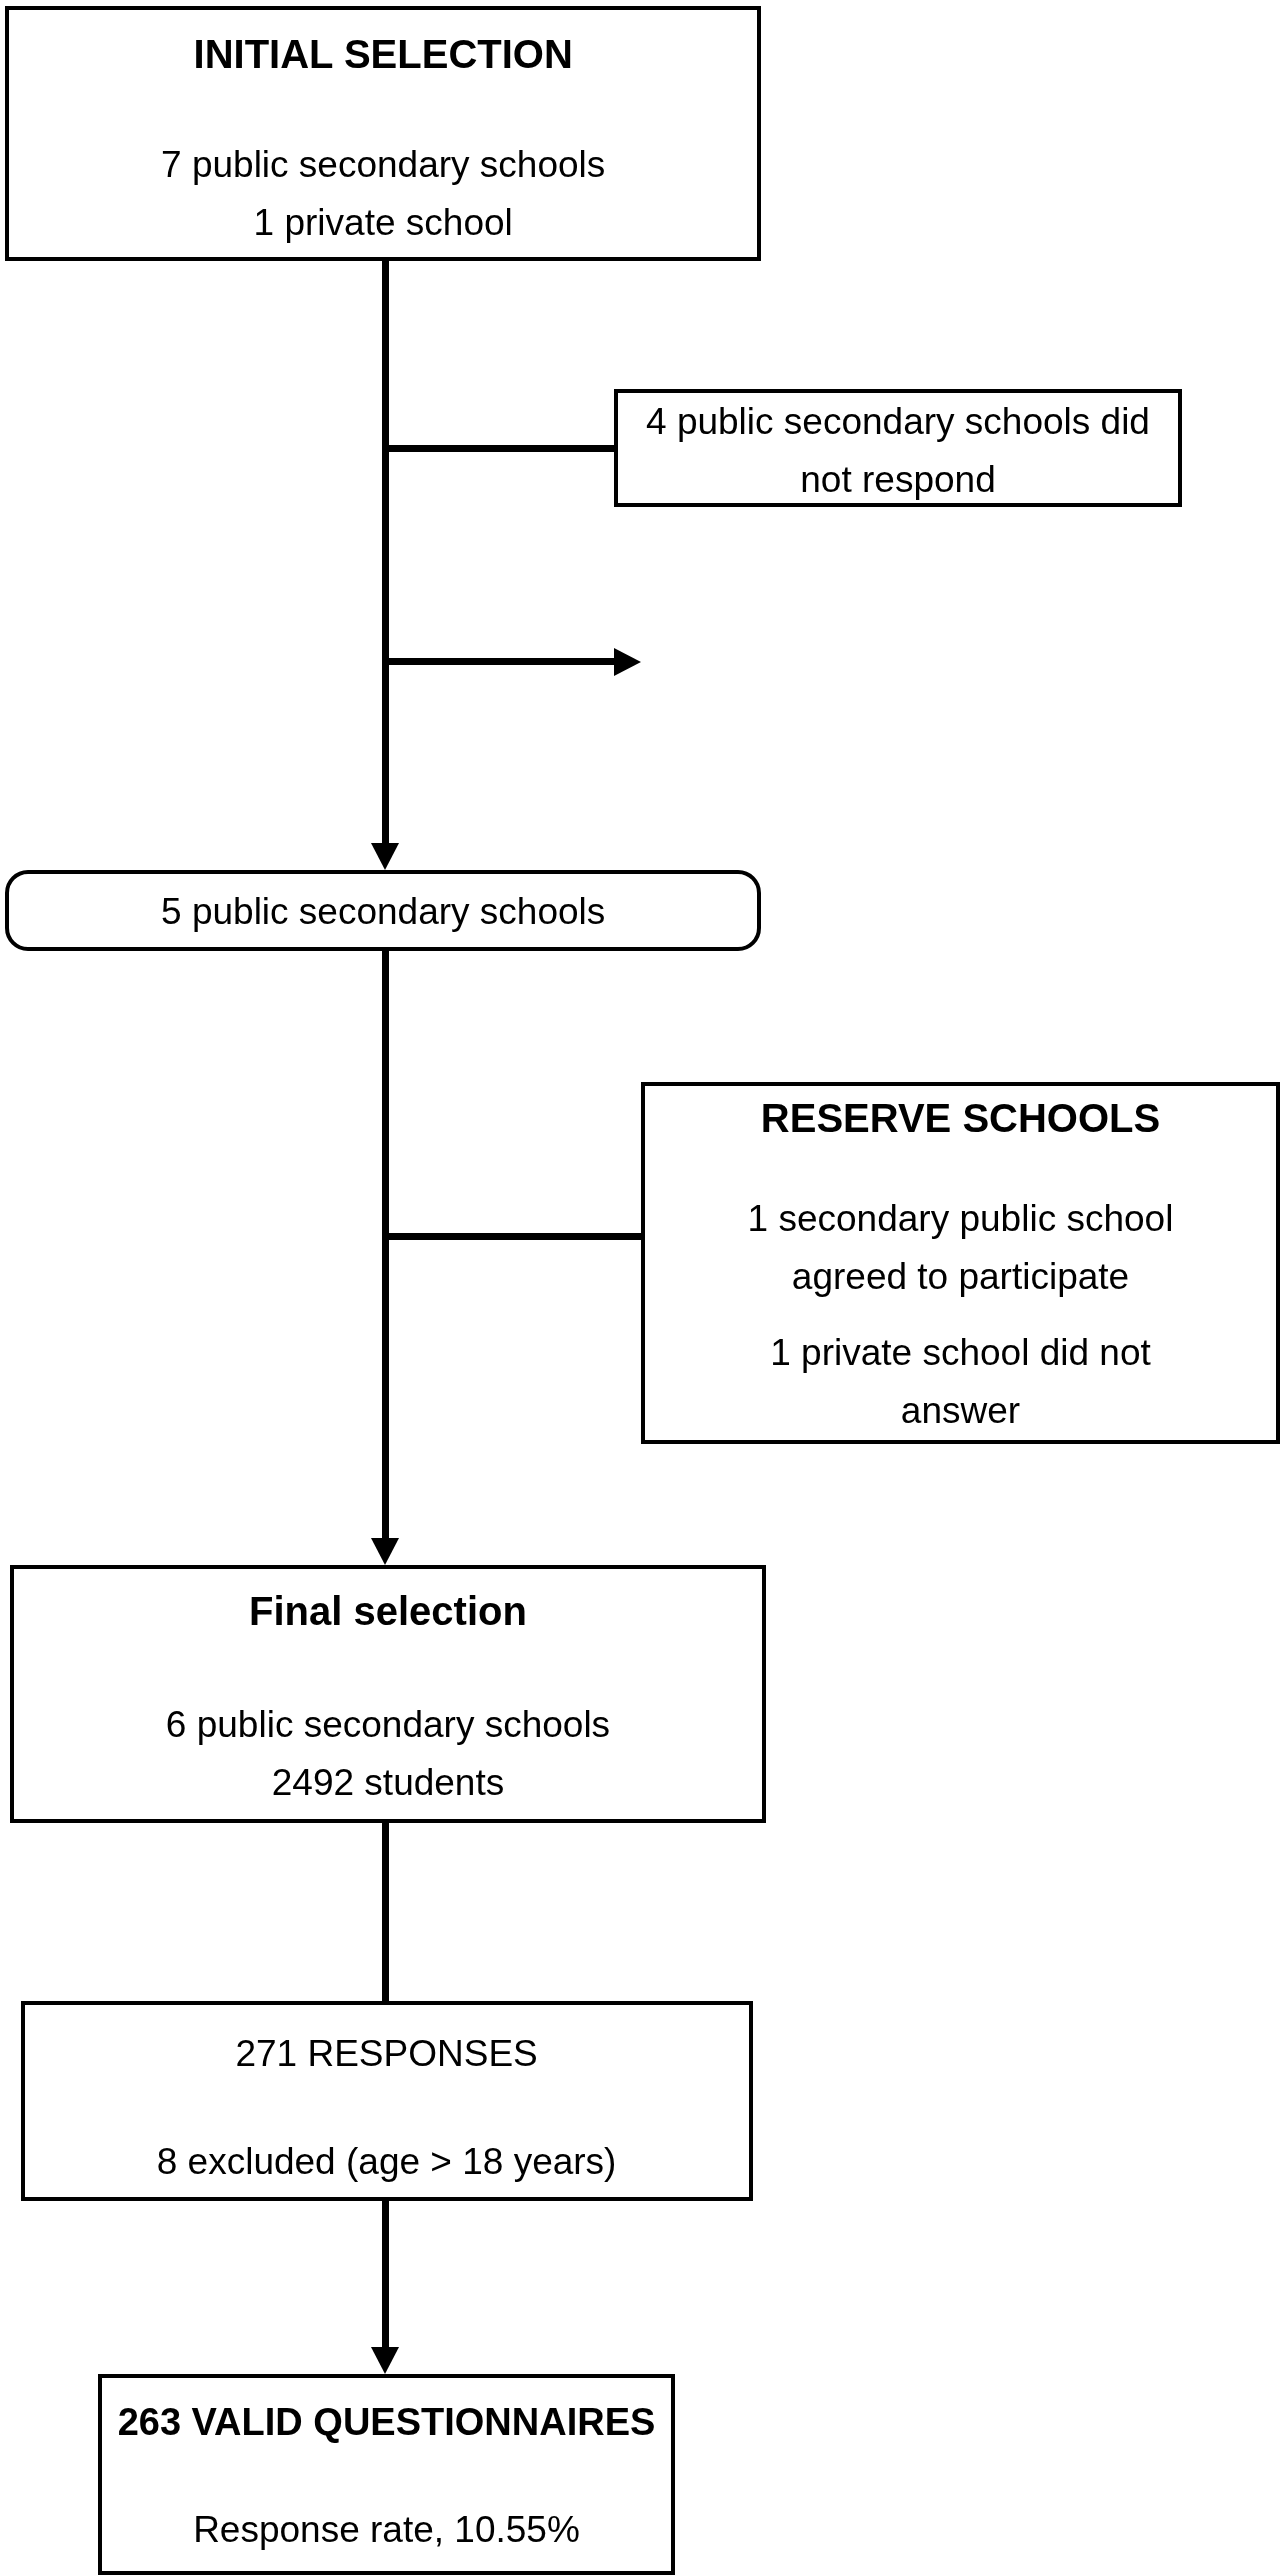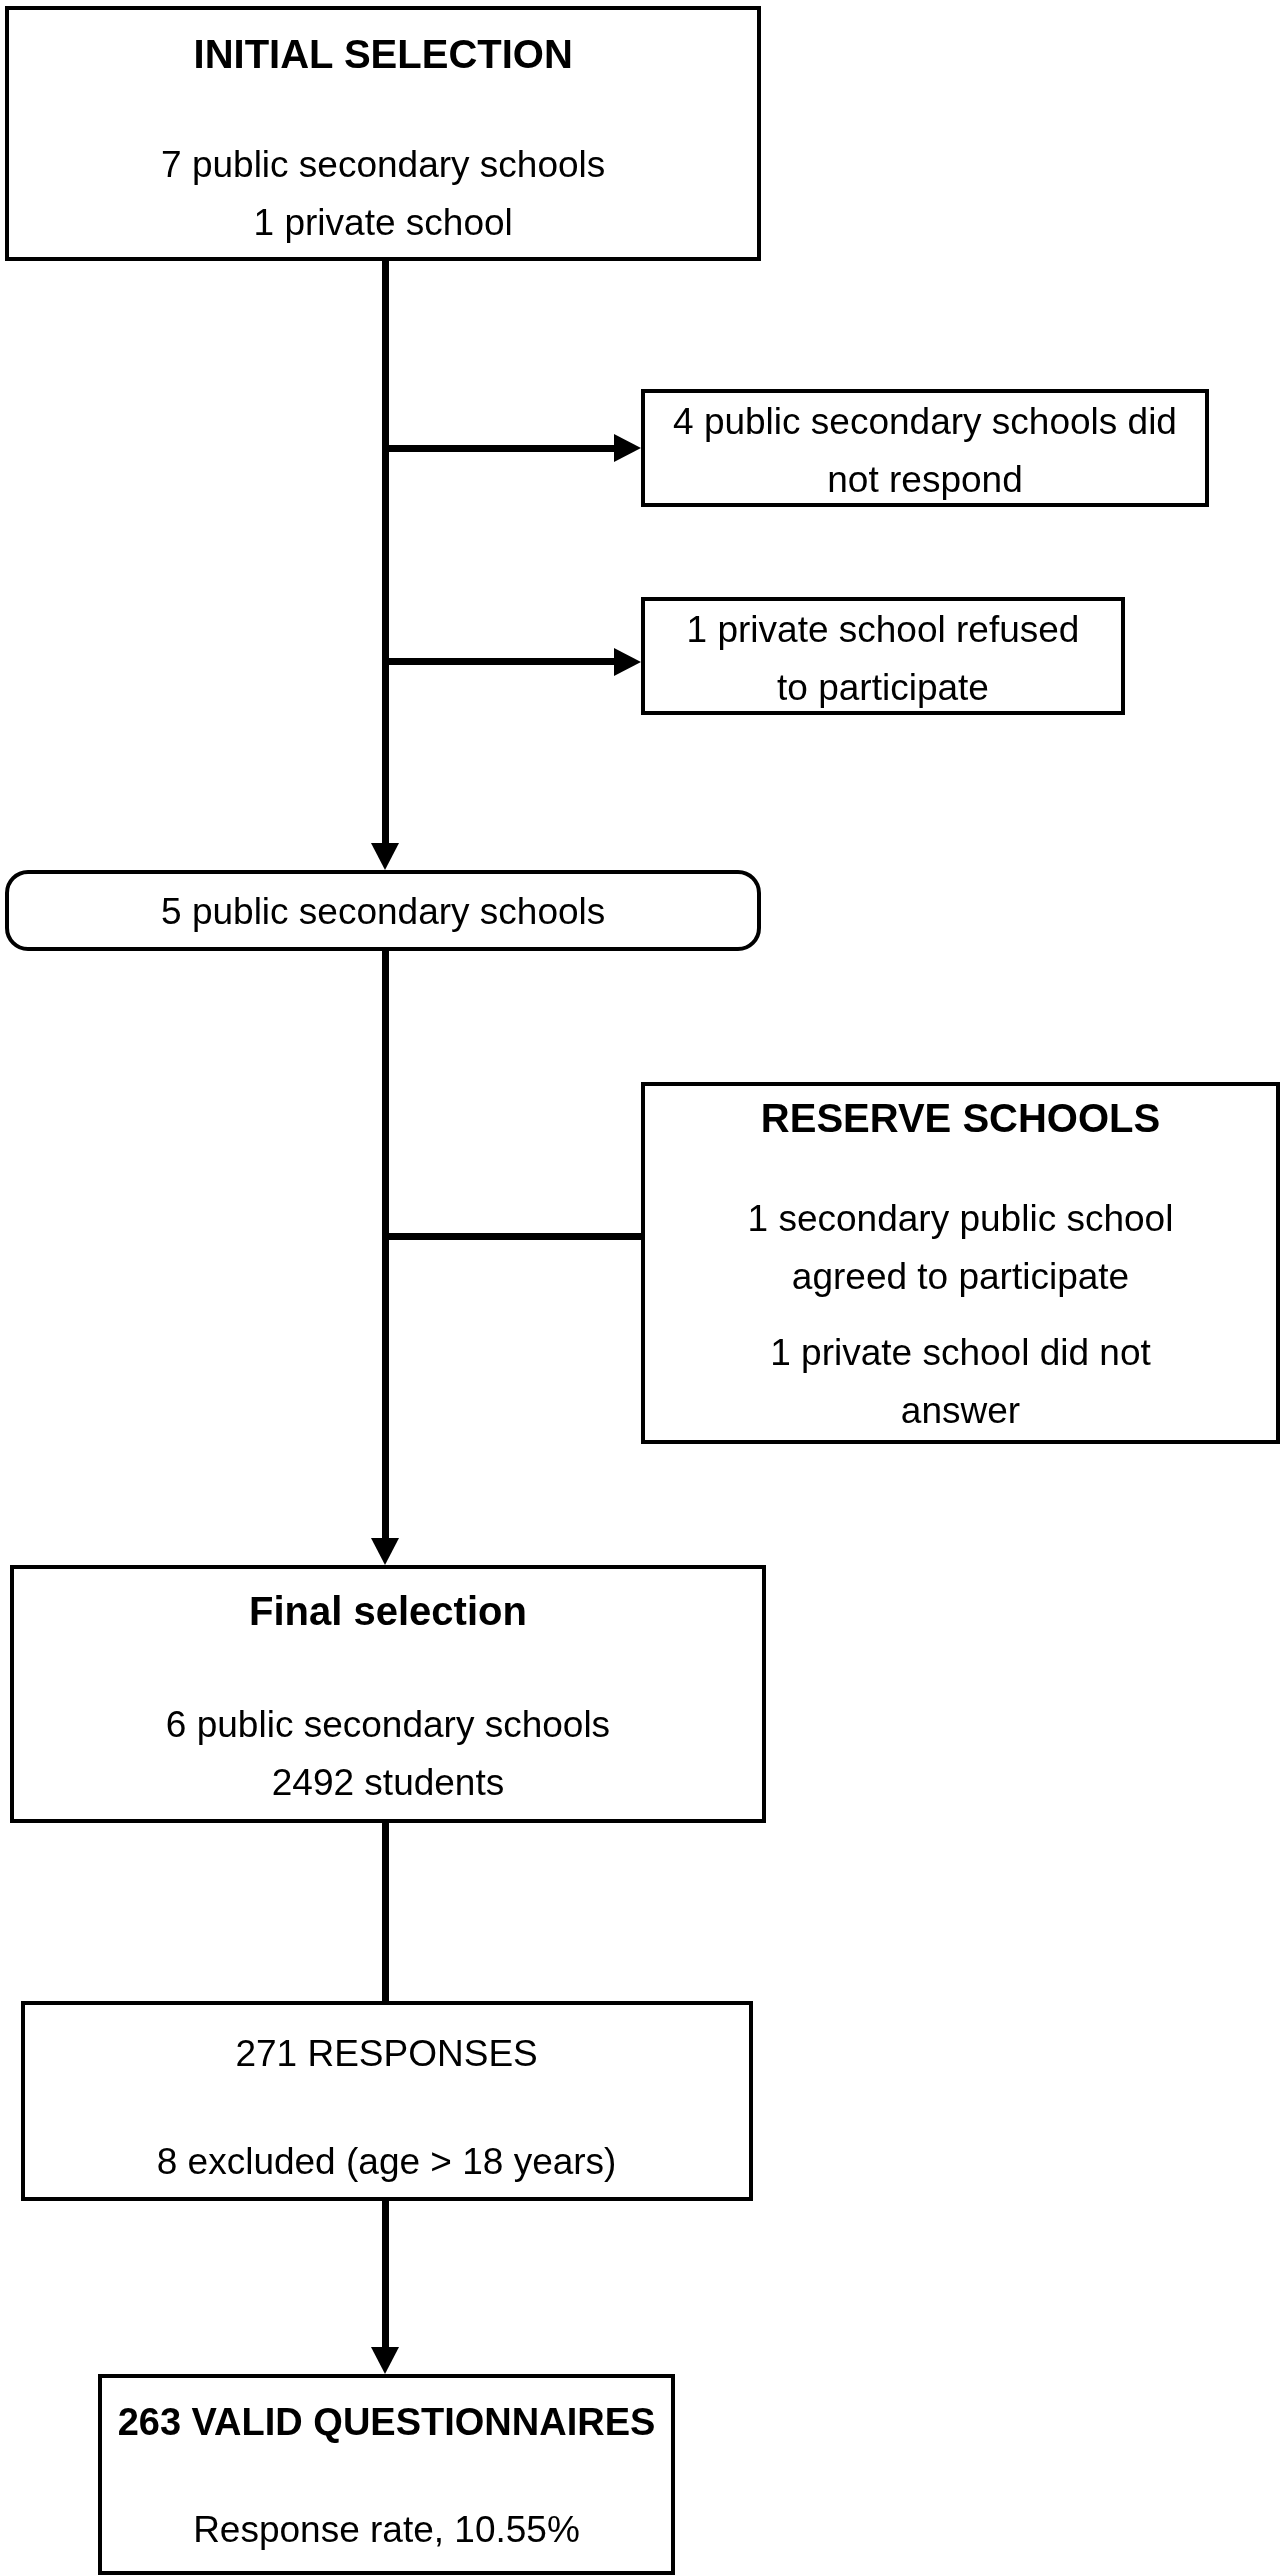--- a/index.html
+++ b/index.html
@@ -81,32 +81,28 @@
     <div class="bline">7 public secondary schools</div>
     <div class="bline">1 private school</div>
   </div>
 
   <div class="vline" style="left:382px; top:261px; height:582px;"></div>
   <div class="arrow-down" style="left:371px; top:843px;"></div>
 
   <div class="hline" style="left:385px; top:445px; width:229px;"></div>
   <div class="arrow-right" style="left:614px; top:434px;"></div>
 
-  <div class="box" style="left:641px; top:389px; width:568px; height:118px;">
+  <div class="box" style="left:614px; top:389px; width:568px; height:118px;">
     <div class="bline">4 public secondary schools did</div>
     <div class="bline">not respond</div>
   </div>
 
   <div class="hline" style="left:385px; top:658px; width:229px;"></div>
   <div class="arrow-right" style="left:614px; top:648px;"></div>
 
-  <div class="box" style="left:641px; top:597px; width:484px; height:118px;">
-    <div class="bline">1 private school refused</div>
-    <div class="bline">to participate</div>
-  </div>
 
   <div class="box" style="left:5.2px; top:870px; width:756px; height:81px; padding-top:8.8px;border-radius:23px;">
     <div class="bline">5 public secondary schools</div>
   </div>
 
   <div class="vline" style="left:382px; top:951px; height:588px;"></div>
   <div class="arrow-down" style="left:371px; top:1538px;"></div>
 
   <div class="hline" style="left:385px; top:1233px; width:256px;"></div>
 

